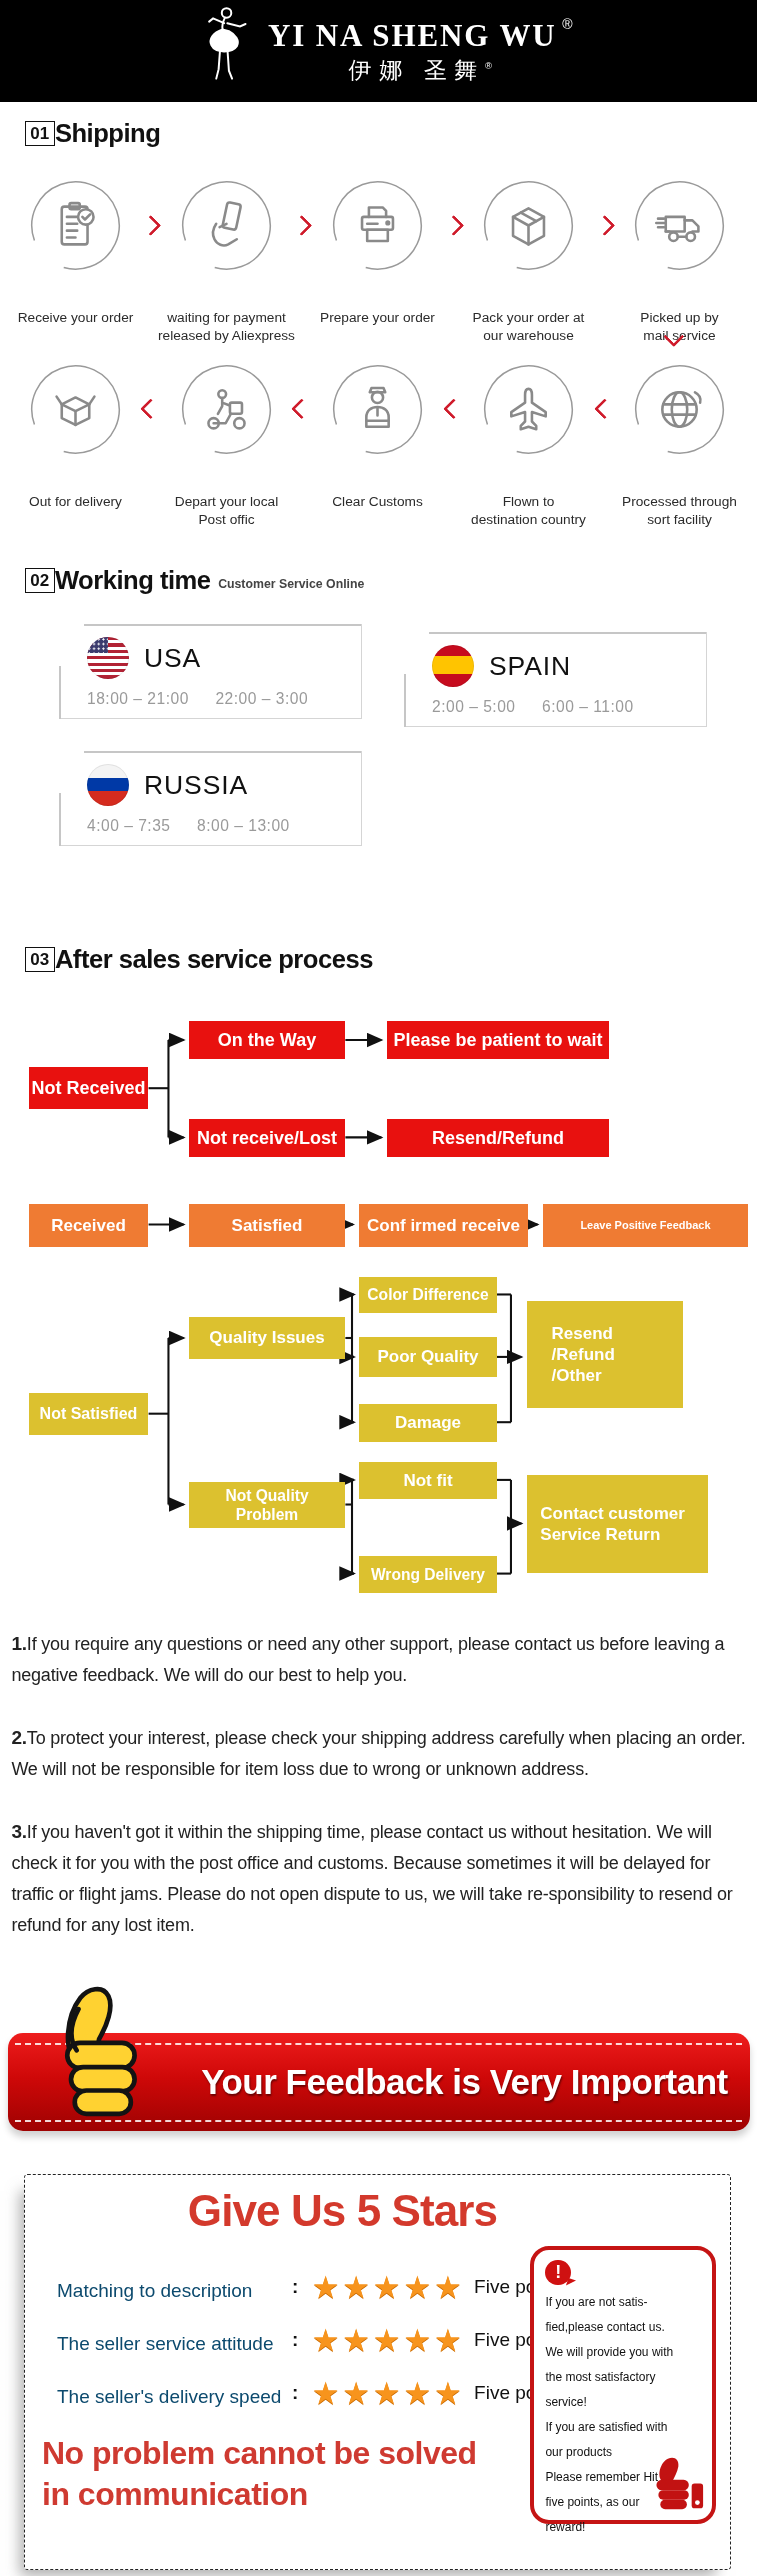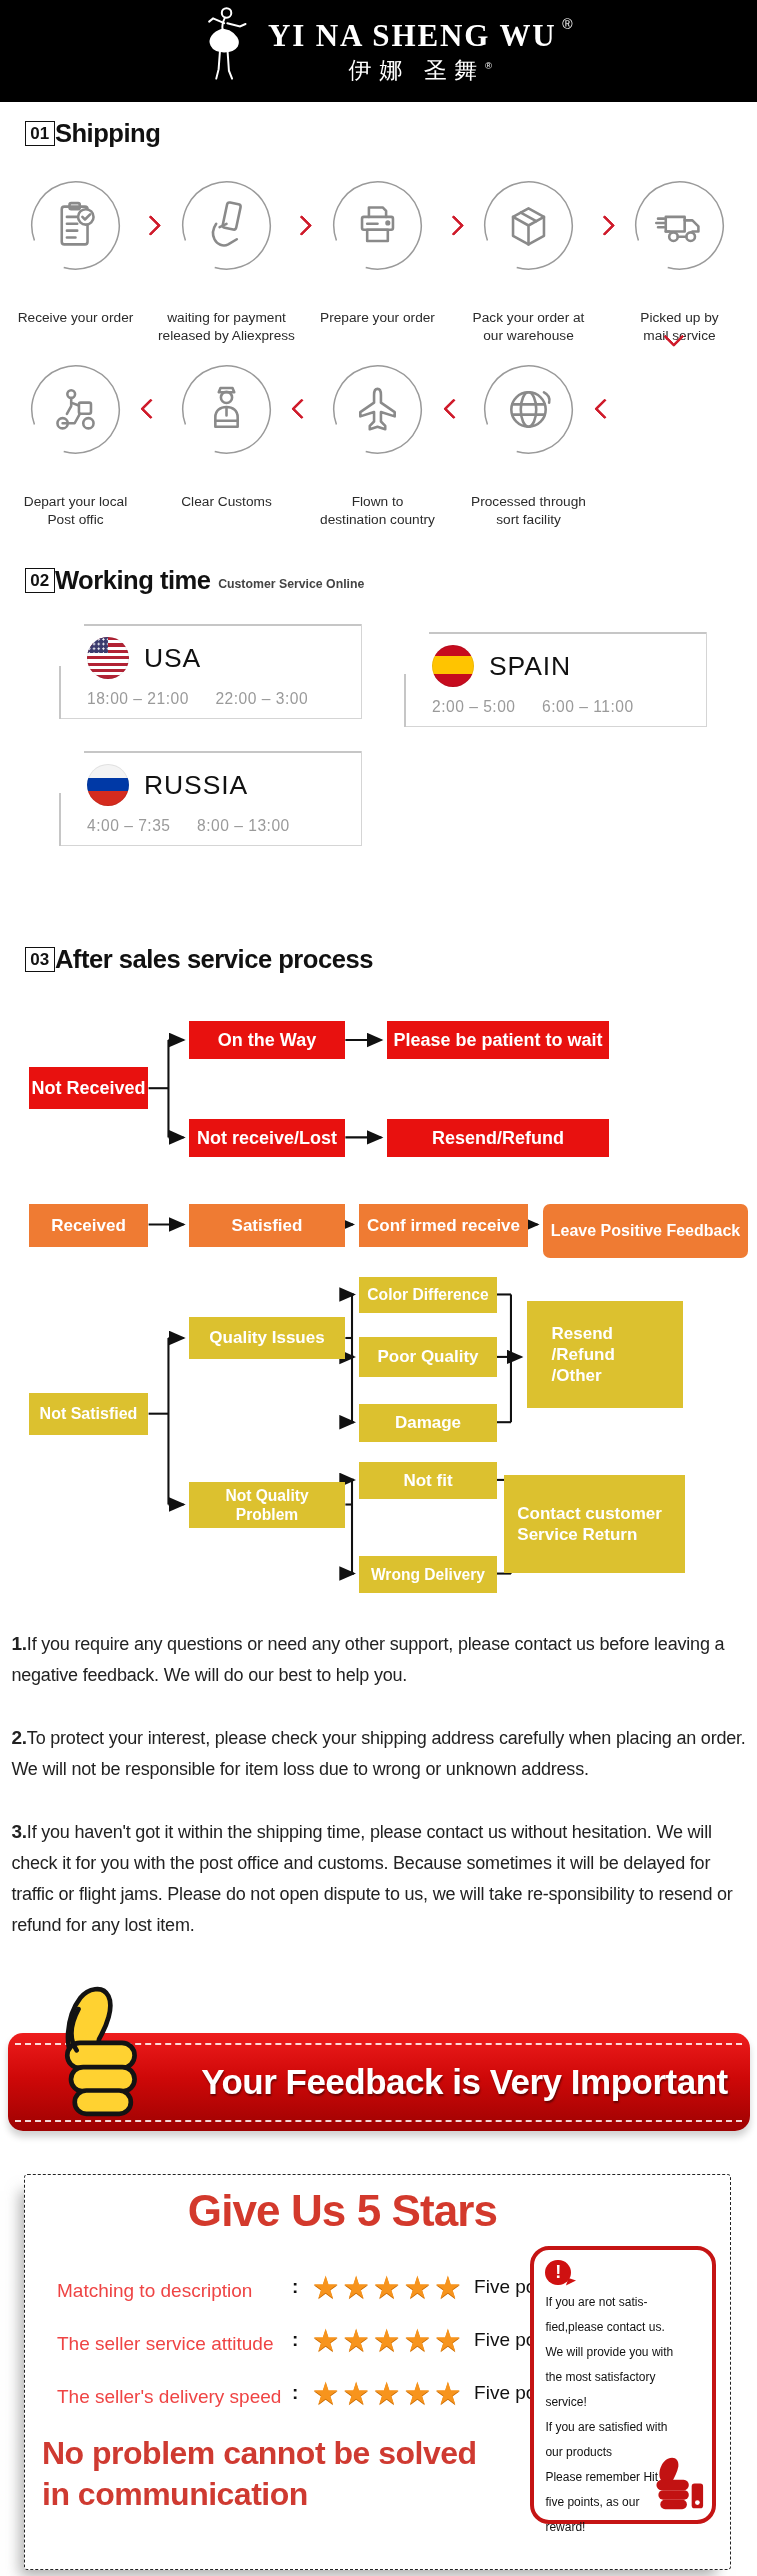--- a/index.html
+++ b/index.html
@@ -79,21 +79,21 @@
   .banner-text{position:absolute;left:185px;right:13.3px;top:0;bottom:0;display:flex;align-items:center;justify-content:center;
     color:#fff;font-size:35px;font-weight:bold;letter-spacing:-0.5px;text-shadow:0.9px 1.9px 1.9px rgba(0,0,0,.45);}
   .thumb-big{position:absolute;left:13.3px;top:1975px;width:159px;height:159px;}
 
   
   .stars-box{position:absolute;left:24px;top:2174px;width:705px;height:394px;background:#fff;
     border:1.9px dashed #222;border-radius:3.8px;box-shadow:-9.5px 11.4px 13.3px -5.7px rgba(110,110,110,.55);}
   .stars-title{position:absolute;left:114px;top:11.4px;width:407px;text-align:center;
     font-size:44px;font-weight:bold;color:#d3392c;letter-spacing:-0.9px;}
   .rate-row{position:absolute;left:32px;height:42px;display:flex;align-items:center;}
-  .rate-label{font-size:19px;color:#ef4444;width:235px;margin-top:8px;}
+  .rate-label{font-size:19px;color:#0c4a6e;width:235px;margin-top:8px;}
   .rate-colon{font-size:19px;color:#111;margin-right:13.3px;font-weight:bold;}
   .rate-stars{font-family:"DejaVu Sans",sans-serif;font-size:31px;letter-spacing:2.8px;color:#f7941d;
     text-shadow:0 0.9px 0 #c96a00;margin-right:9.5px;line-height:1;}
   .rate-pts{font-size:19px;color:#111;}
   .slogan{position:absolute;left:17px;top:258px;width:492px;font-size:32px;line-height:41px;
     font-weight:bold;color:#cf3a31;white-space:pre-line;letter-spacing:-0.5px;}
 
   
   .info-box{position:absolute;left:530px;top:2246px;width:186px;height:278px;background:#fff;
     border:4.7px solid #c51414;border-radius:19px;box-sizing:border-box;padding:9.5px 11.4px;}
@@ -213,20 +213,34 @@
 mail service</div>
     </div>
   </div>
   <span class="chev right" style="left:143px;top:218px;"></span>
   <span class="chev right" style="left:294px;top:218px;"></span>
   <span class="chev right" style="left:446px;top:218px;"></span>
   <span class="chev right" style="left:597px;top:218px;"></span>
   <span class="chev down" style="left:666px;top:329px;"></span>
 
   <div class="ship-row" style="top:362px;">
+    <div class="ship-item">
+      <div class="circ">
+          <svg class="arc" viewBox="0 0 100 100">
+            <circle cx="50" cy="50" r="46" fill="none" stroke="#9a9a9a" stroke-width="1.6" stroke-dasharray="245 44" transform="rotate(160 50 50)"></circle>
+          </svg>
+        <svg class="ic" viewBox="0 0 64 64">
+          <path d="M16 26l16-8 16 8-16 8z"></path>
+            <path d="M16 26l-6-9M48 26l6-9"></path>
+          <path d="M16 26v16l16 8 16-8V26"></path>
+            <path d="M32 34v16"></path>
+        </svg>
+        </div>
+      <div class="ship-label">Out for delivery</div>
+    </div>
     <div class="ship-item">
       <div class="circ">
           <svg class="arc" viewBox="0 0 100 100">
             <circle cx="50" cy="50" r="46" fill="none" stroke="#9a9a9a" stroke-width="1.6" stroke-dasharray="245 44" transform="rotate(160 50 50)"></circle>
           </svg>
         <svg class="ic" viewBox="0 0 64 64">
           <circle cx="17" cy="48" r="6"></circle>
             <circle cx="47" cy="48" r="6"></circle>
           <rect x="36" y="24" width="14" height="13" rx="2"></rect>
             <path d="M17 48h14l6-11"></path>
@@ -372,34 +386,34 @@
 
     <div class="fb red" style="left:29px;top:63px;width:119px;height:42px;">Not Received</div>
     <div class="fb red" style="left:189px;top:17px;width:156px;height:38px;">On the Way</div>
     <div class="fb red" style="left:387px;top:17px;width:222px;height:38px;">Please be patient to wait</div>
     <div class="fb red" style="left:189px;top:115px;width:156px;height:38px;">Not receive/Lost</div>
     <div class="fb red" style="left:387px;top:115px;width:222px;height:38px;">Resend/Refund</div>
 
     <div class="fb orange" style="left:29px;top:200px;width:119px;height:43px;">Received</div>
     <div class="fb orange" style="left:189px;top:200px;width:156px;height:43px;">Satisfied</div>
     <div class="fb orange" style="left:359px;top:200px;width:169px;height:43px;">Conf irmed receive</div>
-    <div class="fb orange" style="left:543px;top:200px;width:205px;height:54px;font-size:16px;border-radius:7px;">Leave Positive Feedback</div>
+    <div class="fb orange" style="left:543px;top:200px;width:205px;height:43px;font-size:11px;">Leave Positive Feedback</div>
 
     <div class="fb yellow" style="left:359px;top:273px;width:138px;height:36px;">Color Difference</div>
     <div class="fb yellow" style="left:189px;top:313px;width:156px;height:42px;font-size:17px;">Quality Issues</div>
     <div class="fb yellow" style="left:359px;top:333px;width:138px;height:40px;font-size:17px;">Poor Quality</div>
     <div class="fb yellow" style="left:527px;top:297px;width:156px;height:107px;font-size:17px;justify-content:flex-start;padding-left:24.6px;text-align:left;box-sizing:border-box;">Resend
 /Refund
 /Other</div>
     <div class="fb yellow" style="left:359px;top:400px;width:138px;height:38px;font-size:17px;">Damage</div>
     <div class="fb yellow" style="left:29px;top:389px;width:119px;height:42px;font-size:16px;">Not Satisfied</div>
     <div class="fb yellow" style="left:359px;top:458px;width:138px;height:37px;font-size:17px;">Not fit</div>
     <div class="fb yellow" style="left:189px;top:478px;width:156px;height:46px;">Not Quality
 Problem</div>
-    <div class="fb yellow" style="left:504px;top:471px;width:181px;height:98px;font-size:17px;justify-content:flex-start;padding-left:13.3px;text-align:left;box-sizing:border-box;">Contact customer
+    <div class="fb yellow" style="left:527px;top:471px;width:181px;height:98px;font-size:17px;justify-content:flex-start;padding-left:13.3px;text-align:left;box-sizing:border-box;">Contact customer
 Service Return</div>
     <div class="fb yellow" style="left:359px;top:552px;width:138px;height:37px;">Wrong Delivery</div>
   </div>
 
   <div class="notes">
     <p><b>1.</b><span>If you require any questions or need any other support, please contact us before leaving a negative feedback. We will do our best to help you.</span></p>
     <p><b>2.</b><span>To protect your interest, please check your shipping address carefully when placing an order. We will not be responsible for item loss due to wrong or unknown address.</span></p>
     <p><b>3.</b><span>If you haven't got it within the shipping time, please contact us without hesitation. We will check it for you with the post office and customs. Because sometimes it will be delayed for traffic or flight jams. Please do not open dispute to us, we will take re-sponsibility to resend or refund for any lost item.</span></p>
   </div>
 

